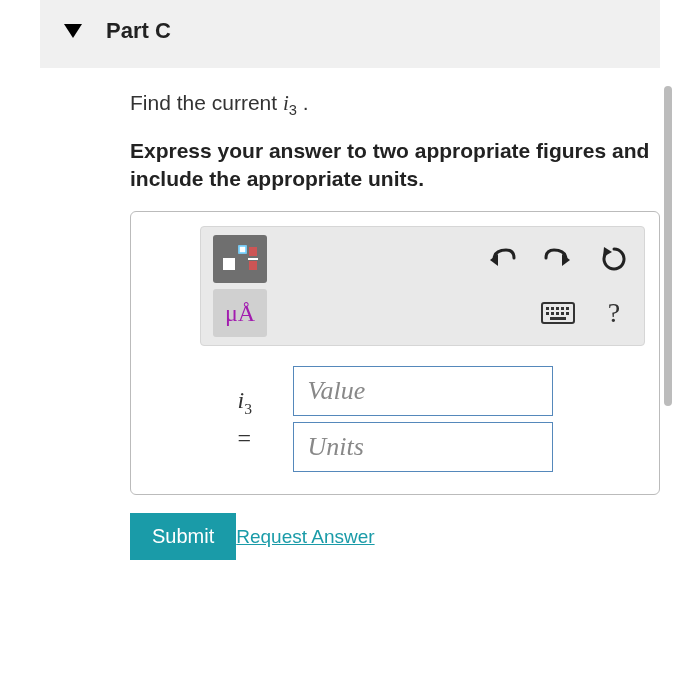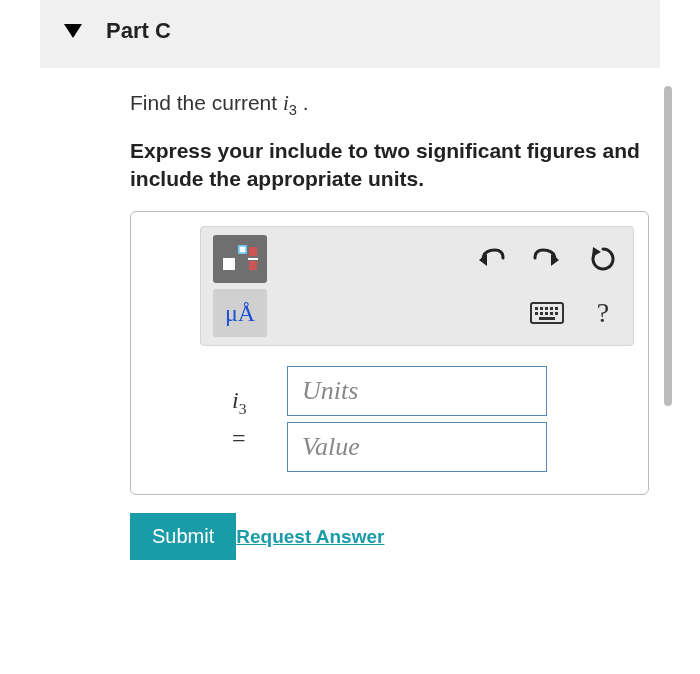--- a/index.html
+++ b/index.html
@@ -21,21 +21,21 @@
       margin-right: 24px;
       display: inline-flex;
     }
     .part-title {
       font-size: 22px;
       font-weight: bold;
       color: #222;
     }
     .content {
       margin-left: 130px;
-      margin-right: 51px;
+      margin-right: 40px;
     }
     .question-text {
       font-size: 21px;
       color: #333;
       margin-bottom: 16px;
       line-height: 1.4;
     }
     .question-text .var { font-style: italic; font-family: Georgia, serif; }
     .question-text .sub { font-size: 0.7em; vertical-align: sub; font-style: normal;}
     .instructions {
@@ -76,21 +76,21 @@
       border-radius: 3px;
       display: flex;
       align-items: center;
       justify-content: center;
       cursor: pointer;
       color: #fff;
       font-size: 22px;
     }
     .tool-btn.light {
       background: #d0d0d0;
-      color: #1d4ed8;
+      color: #a21caf;
     }
     .icon-btn {
       background: transparent;
       border: none;
       cursor: pointer;
       display: inline-flex;
       align-items: center;
       justify-content: center;
       width: 36px;
       height: 36px;
@@ -136,21 +136,21 @@
       background: #1a9ba8;
       color: #fff;
       border: none;
       font-size: 20px;
       padding: 12px 22px;
       cursor: pointer;
     }
     .request-link {
       color: #1a9ba8;
       font-size: 19px;
-      font-weight: bold;
+      font-weight: normal;
       text-decoration: underline;
       cursor: pointer;
     }
     .scrollbar {
       position: absolute;
       right: 28px;
       top: 86px;
       width: 8px;
       height: 320px;
       background: #bcbcbc;
@@ -166,21 +166,21 @@
         <polygon points="0,0 18,0 9,14" fill="#000"></polygon>
       </svg>
   </span>
   <span class="part-title">Part C</span>
 </div>
 
 <div class="content">
   <p class="question-text">
     <span>Find the current </span><span class="var">i</span><span class="sub">3</span><span> .</span>
   </p>
-  <p class="instructions">Express your include to two significant figures and include the appropriate units.</p>
+  <p class="instructions">Express your answer to two appropriate figures and include the appropriate units.</p>
 
   <div class="answer-box">
     <div class="toolbar">
       <div class="toolbar-row">
         <div class="tool-left">
           <button class="tool-btn">
             <svg width="38" height="30" viewBox="0 0 38 30">
               <rect x="2" y="14" width="12" height="12" fill="#fff"></rect>
               <rect x="18" y="2" width="7" height="7" fill="#fff" stroke="#fff"></rect>
               <rect x="18" y="2" width="7" height="7" fill="none" stroke="#6cf" stroke-width="1.5"></rect>
@@ -240,22 +240,22 @@
         </div>
       </div>
     </div>
 
     <div class="input-row">
       <div class="var-label">
         <span class="var" style="font-style:italic">i</span><span class="sub">3</span>
         <span class="eq">=</span>
       </div>
       <div class="input-stack">
+        <input class="field-input" placeholder="Value" style="">
         <input class="field-input" placeholder="Units" style="">
-        <input class="field-input" placeholder="Value" style="">
       </div>
     </div>
   </div>
 
   <div class="actions">
     <button class="submit-btn">Submit</button>
     <a class="request-link">Request Answer</a>
   </div>
 </div>
 

